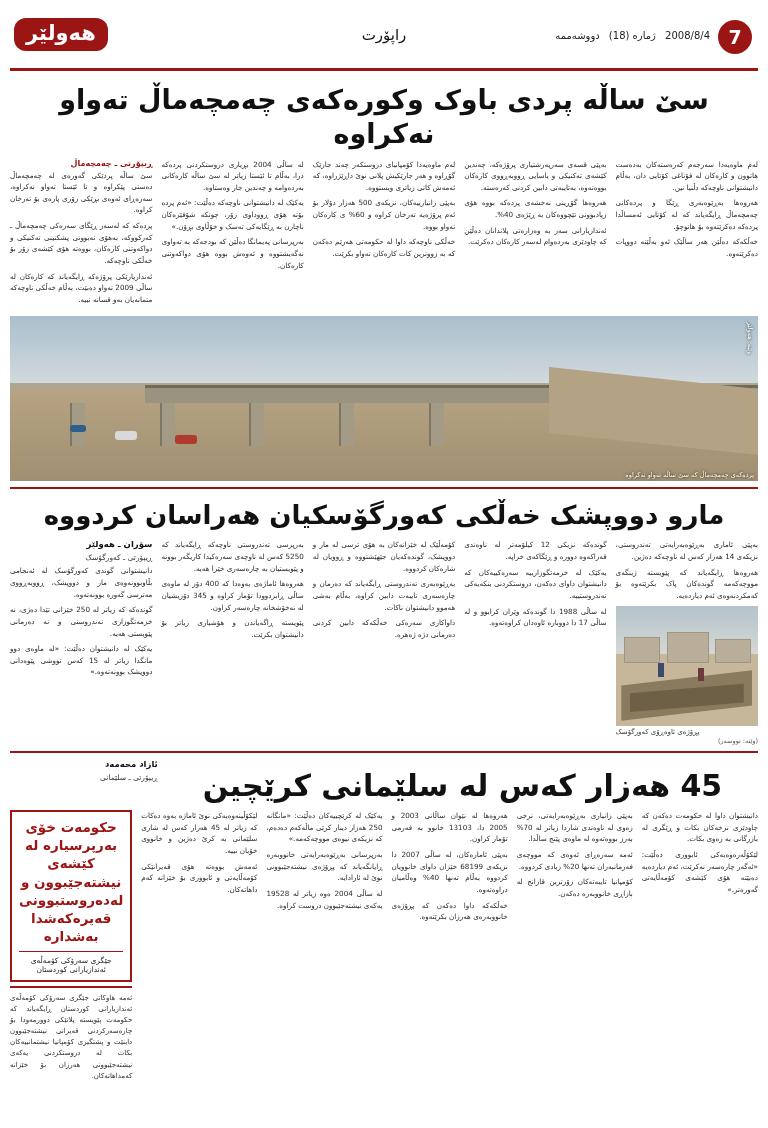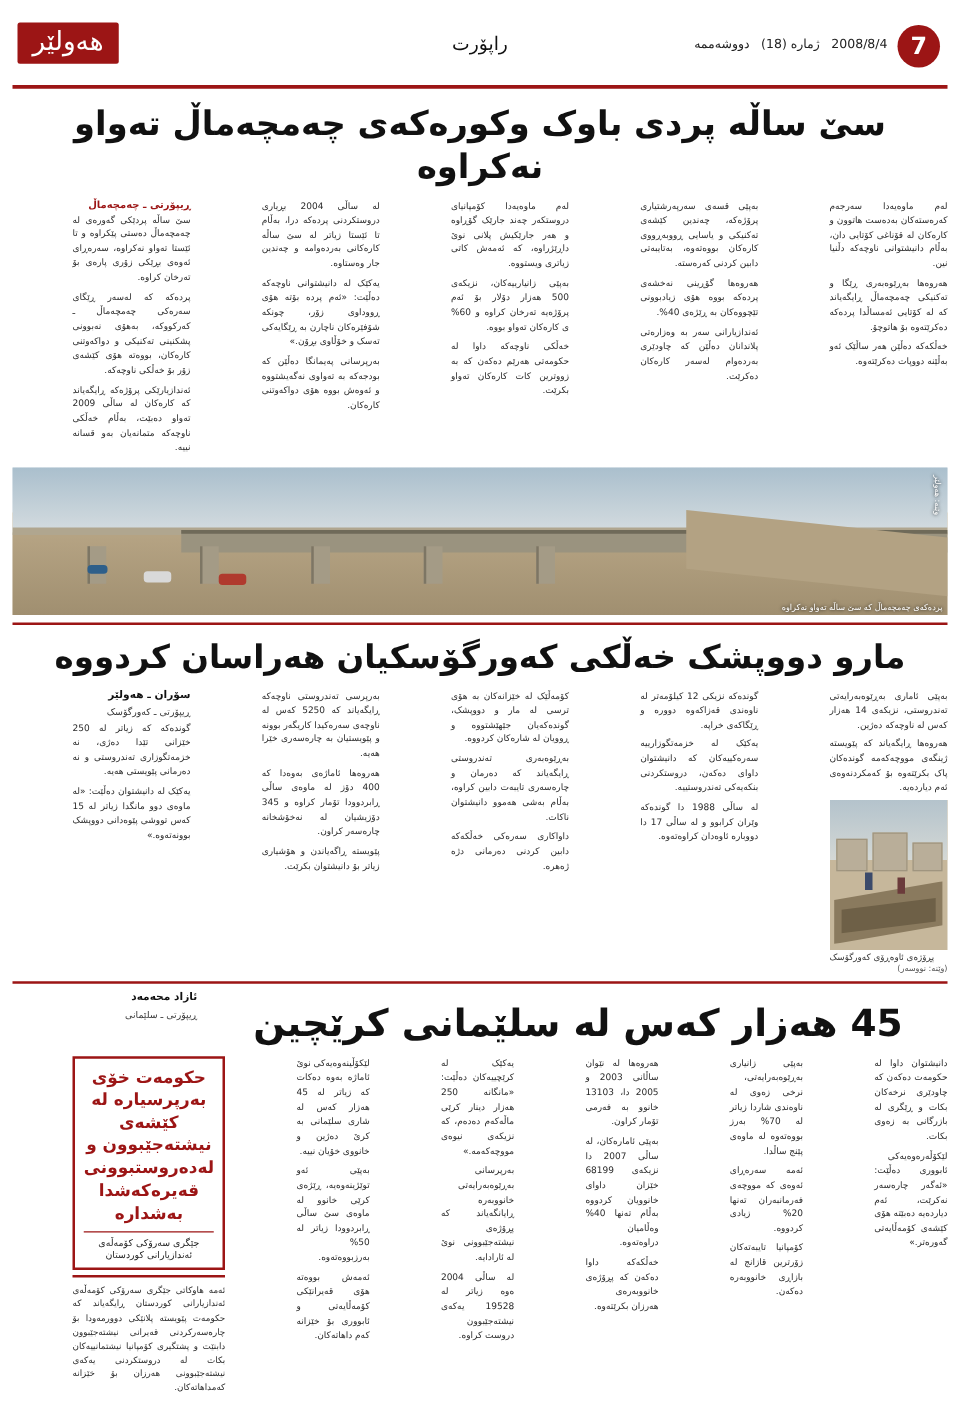--- a/index.html
+++ b/index.html
@@ -32,38 +32,38 @@
   }
   .issue-line span{margin-left:6px;}
   .masthead-mid{
     position:absolute;left:0;right:0;top:4px;text-align:center;
     font-size:15px;font-weight:normal;color:#111;
   }
   .logo{
     position:absolute;left:4px;top:-4px;
     background:#9c1515;color:#fff;
     padding:4px 12px 6px 12px;
-    font-size:21px;font-weight:normal;
-    border-radius:2px;
+    font-size:21px;font-weight:bold;
+    border-radius:12px;
     line-height:1.1;
   }
 
   
   .headline{
     text-align:center;font-weight:bold;color:#111;
     line-height:1.25;
   }
   .h-main{font-size:27px;margin:12px 0 8px 0;}
   .h-2{font-size:26px;margin:10px 0 8px 0;}
   .h-3{font-size:30px;margin:8px 0 6px 0;}
 
   .rule{border-top:2px solid #9c1515;margin:6px 0;}
 
   .cols{display:flex;gap:9px;direction:rtl;}
-  .col{flex:1;margin-left:48px;}
+  .col{flex:1;}
 
   .body-text{
     font-size:7.2px;line-height:1.62;text-align:justify;
     color:#2b2b2b;direction:rtl;
     hyphens:auto;
   }
   .body-text p{margin:0 0 4px 0;}
 
   .kicker{
     font-size:8px;font-weight:bold;color:#9c1515;
@@ -89,21 +89,21 @@
   }
   .cap-out{
     font-size:7px;color:#333;text-align:left;margin-top:2px;direction:rtl;
   }
   .vcap{
     position:absolute;writing-mode:vertical-rl;
     font-size:6.5px;color:#fff;text-shadow:0 0 3px #000;
   }
 
   
-  .bridge{height:118px;background:linear-gradient(#b9cbd8 0%,#cfd9df 30%,#c9bda4 31%,#bba98c 100%);}
+  .bridge{height:165px;background:linear-gradient(#b9cbd8 0%,#cfd9df 30%,#c9bda4 31%,#bba98c 100%);}
   .sky{position:absolute;left:0;right:0;top:0;height:46%;background:linear-gradient(#aabfcd,#d6dde0);}
   .ground{position:absolute;left:0;right:0;bottom:0;height:56%;background:linear-gradient(#b6a484,#a08f70);}
   .deck2{position:absolute;left:8%;right:2%;top:40%;height:15px;background:#9a937f;border-top:3px solid #6f6a59;}
   .pier{position:absolute;top:53%;width:13px;height:26%;background:#a49b86;border-left:2px solid #7d7664;}
   .hill{position:absolute;left:0;right:0;top:38%;height:10px;background:#a9a08b;}
   .embank{position:absolute;right:0;top:38%;width:28%;height:40%;background:#b3a283;transform:skewY(6deg);}
   .car{position:absolute;width:22px;height:9px;border-radius:3px;}
 
   
   .dig{height:140px;background:#c6b79b;}
@@ -145,21 +145,21 @@
     <div class="logo">هەولێر</div>
   </div>
 
   <div>
     <div class="headline h-main">سێ ساڵە پردی باوک وکورەکەی چەمچەماڵ تەواو نەکراوە</div>
 
     <div class="cols" style="margin-top:6px;">
       <div class="col">
         <div class="body-text">
           <p>لەم ماوەیەدا سەرجەم کەرەستەکان بەدەست هاتوون و کارەکان لە قۆناغی کۆتایی دان، بەڵام دانیشتوانی ناوچەکە دڵنیا نین.</p>
-          <p>هەروەها بەڕێوەبەری ڕێگا و تەکنیکی چەمچەماڵ ڕایگەیاند کە لە کۆتایی ئەمساڵدا پردەکە دەکرێتەوە بۆ هاتوچۆ.</p>
+          <p>هەروەها بەڕێوەبەری ڕێگا و پردەکانی چەمچەماڵ ڕایگەیاند کە لە کۆتایی ئەمساڵدا پردەکە دەکرێتەوە بۆ هاتوچۆ.</p>
           <p>خەڵکەکە دەڵێن هەر ساڵێک ئەو بەڵێنە دووپات دەکرێتەوە.</p>
         </div>
       </div>
       <div class="col">
         <div class="body-text">
           <p>بەپێی قسەی سەرپەرشتیاری پرۆژەکە، چەندین کێشەی تەکنیکی و یاسایی ڕووبەڕووی کارەکان بووەتەوە، بەتایبەتی دابین کردنی کەرەستە.</p>
           <p>هەروەها گۆڕینی نەخشەی پردەکە بووە هۆی زیادبوونی تێچووەکان بە ڕێژەی 40%.</p>
           <p>ئەندازیارانی سەر بە وەزارەتی پلاندانان دەڵێن کە چاودێری بەردەوام لەسەر کارەکان دەکرێت.</p>
         </div>
       </div>
@@ -254,20 +254,21 @@
           <p>بەرپرسی تەندروستی ناوچەکە ڕایگەیاند کە 5250 کەس لە ناوچەی سەرەکیدا کاریگەر بوونە و پێویستیان بە چارەسەری خێرا هەیە.</p>
           <p>هەروەها ئاماژەی بەوەدا کە 400 دۆز لە ماوەی ساڵی ڕابردوودا تۆمار کراوە و 345 دۆزیشیان لە نەخۆشخانە چارەسەر کراون.</p>
           <p>پێویستە ڕاگەیاندن و هۆشیاری زیاتر بۆ دانیشتوان بکرێت.</p>
         </div>
       </div>
 
       <div class="col">
         <div class="kicker2">سۆران ـ هەولێر</div>
         <div class="byline">ڕیپۆرتی ـ کەورگۆسک</div>
         <div class="body-text">
+          <p>دانیشتوانی گوندی کەورگۆسک لە ئەنجامی بڵاوبوونەوەی مار و دووپشک، ڕووبەڕووی مەترسی گەورە بوونەتەوە.</p>
           <p>گوندەکە کە زیاتر لە 250 خێزانی تێدا دەژی، نە خزمەتگوزاری تەندروستی و نە دەرمانی پێویستی هەیە.</p>
           <p>یەکێک لە دانیشتوان دەڵێت: «لە ماوەی دوو مانگدا زیاتر لە 15 کەس تووشی پێوەدانی دووپشک بوونەتەوە.»</p>
         </div>
       </div>
     </div>
     <div class="tiny-lbl" style="margin-top:1px;">(وێنە: نووسەر)</div>
   </div>
 
   <div class="rule"></div>
 
@@ -306,21 +307,20 @@
       <div class="col">
         <div class="body-text">
           <p>یەکێک لە کرێچییەکان دەڵێت: «مانگانە 250 هەزار دینار کرێی ماڵەکەم دەدەم، کە نزیکەی نیوەی مووچەکەمە.»</p>
           <p>بەرپرسانی بەڕێوەبەرایەتی خانووبەرە ڕایانگەیاند کە پڕۆژەی نیشتەجێبوونی نوێ لە ئارادایە.</p>
           <p>لە ساڵی 2004 ەوە زیاتر لە 19528 یەکەی نیشتەجێبوون دروست کراوە.</p>
         </div>
       </div>
       <div class="col">
         <div class="body-text">
           <p>لێکۆڵینەوەیەکی نوێ ئاماژە بەوە دەکات کە زیاتر لە 45 هەزار کەس لە شاری سلێمانی بە کرێ دەژین و خانووی خۆیان نییە.</p>
-          <p>بەپێی ئەو توێژینەوەیە، ڕێژەی کرێی خانوو لە ماوەی سێ ساڵی ڕابردوودا زیاتر لە 50% بەرزبووەتەوە.</p>
           <p>ئەمەش بووەتە هۆی قەیرانێکی کۆمەڵایەتی و ئابووری بۆ خێزانە کەم داهاتەکان.</p>
         </div>
       </div>
       <div class="col" style="flex:1.05;">
         <div class="redbox">
           <div class="rb-title">حکومەت خۆی بەرپرسیارە لە کێشەی نیشتەجێبوون و لەدەروستبوونی قەیرەکەشدا بەشدارە</div>
           <div class="rb-sub">جێگری سەرۆکی کۆمەڵەی ئەندازیارانی کوردستان</div>
         </div>
         <div class="red-rule"></div>
         <div class="note">ئەمە هاوکاتی جێگری سەرۆکی کۆمەڵەی ئەندازیارانی کوردستان ڕایگەیاند کە حکومەت پێویستە پلانێکی دوورمەودا بۆ چارەسەرکردنی قەیرانی نیشتەجێبوون دابنێت و پشتگیری کۆمپانیا نیشتمانییەکان بکات لە دروستکردنی یەکەی نیشتەجێبوونی هەرزان بۆ خێزانە کەمداهاتەکان.</div>

